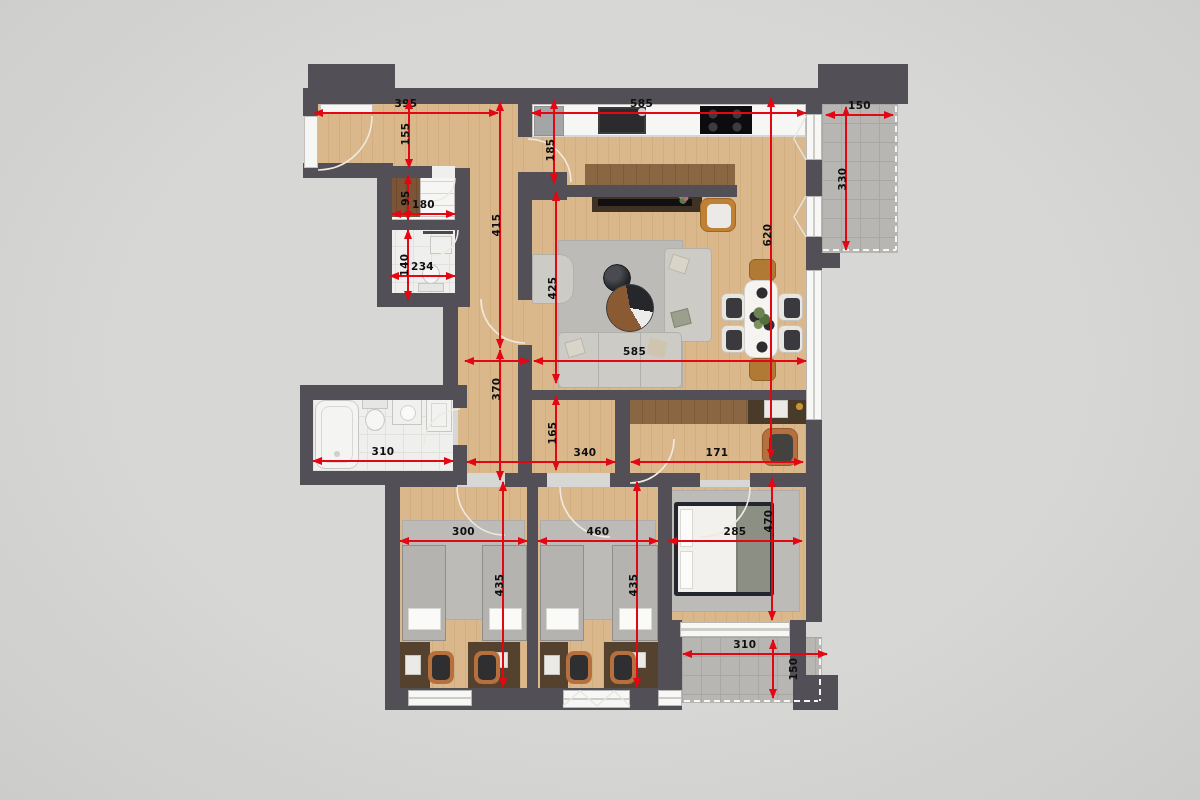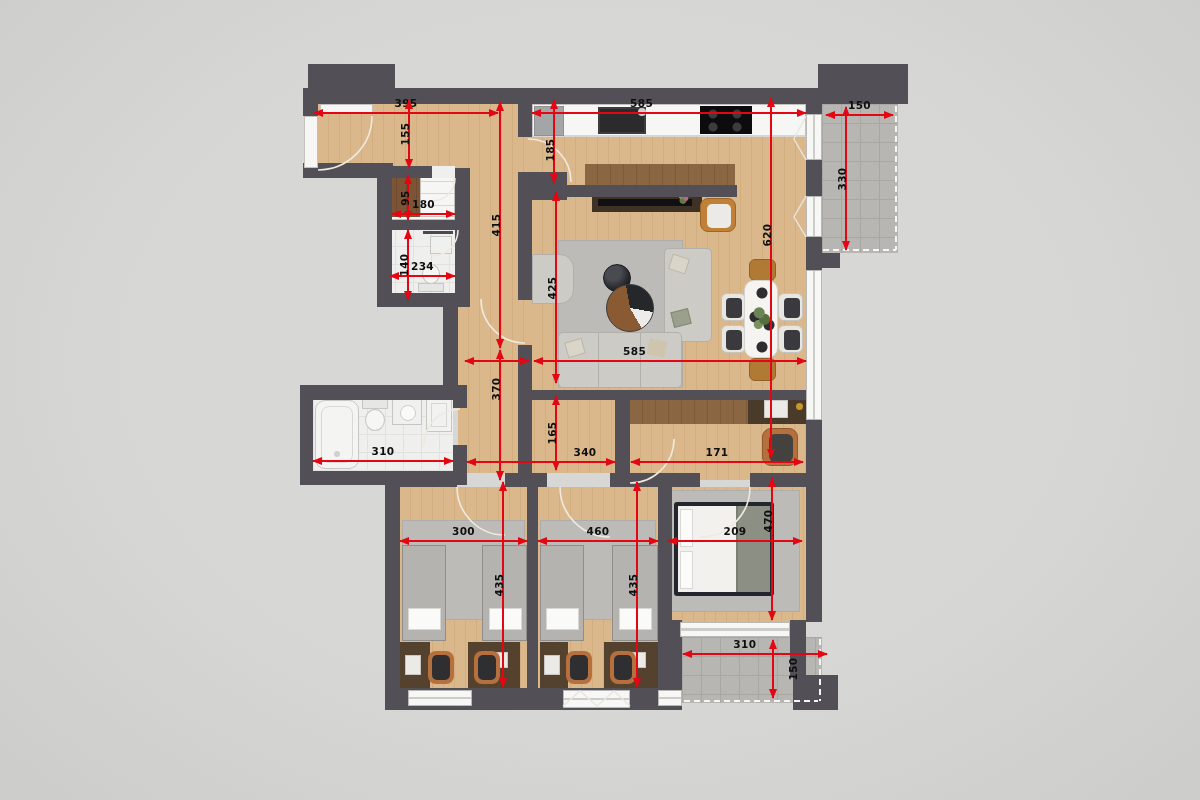--- a/index.html
+++ b/index.html
@@ -319,21 +319,21 @@
         <span class="dlab lh" style="left: 63.5px;">300</span>
       </div>
       <div class="dim" style="left: 538px; top: 540px; width: 120px; height: 2px;">
         <span class="ah aL"></span>
         <span class="ah aR"></span>
         <span class="dlab lh" style="left: 60px;">460</span>
       </div>
       <div class="dim" style="left: 668px; top: 540px; width: 134px; height: 2px;">
         <span class="ah aL"></span>
         <span class="ah aR"></span>
-        <span class="dlab lh" style="left: 67px;">209</span>
+        <span class="dlab lh" style="left: 67px;">285</span>
       </div>
       <div class="dim" style="left: 683px; top: 653px; width: 144px; height: 2px;">
         <span class="ah aL"></span>
         <span class="ah aR"></span>
         <span class="dlab lh" style="left: 61.92px;">310</span>
       </div>
       <div class="dim" style="left: 408px; top: 100px; width: 2px; height: 68px;">
         <span class="ah aU"></span>
         <span class="ah aD"></span>
         <span class="dlab lv" style="top: 34px;">155</span>

